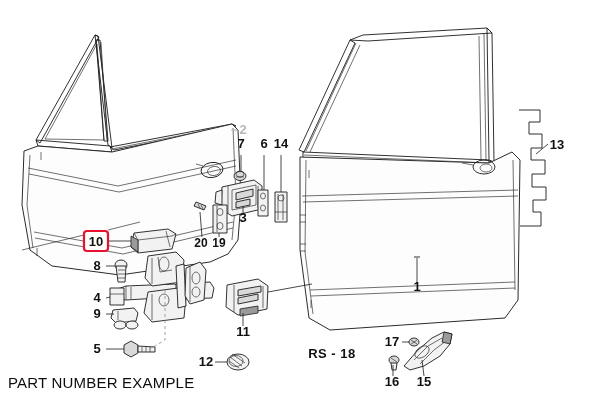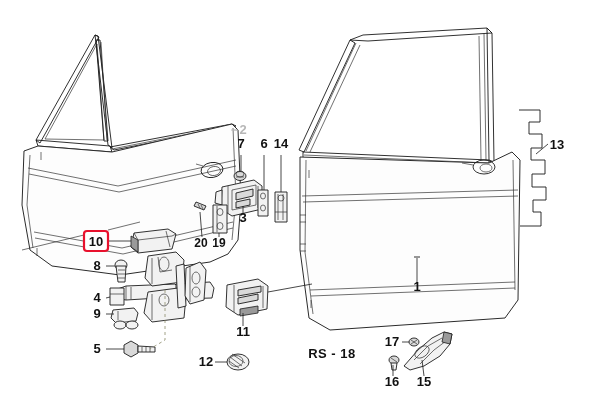--- a/index.html
+++ b/index.html
@@ -457,14 +457,15 @@
       <text class="lbl-sm" x="219" y="247" text-anchor="middle">19</text>
     </g>
     <g>
       <text class="lbl-sm" x="201" y="247" text-anchor="middle">20</text>
     </g>
 
     <text class="lbl-rs" x="332" y="358" text-anchor="middle">RS - 18</text>
 
   </svg>
 
+  <div class="caption">PART NUMBER EXAMPLE</div>
 
 </div>
 
 </body></html>

